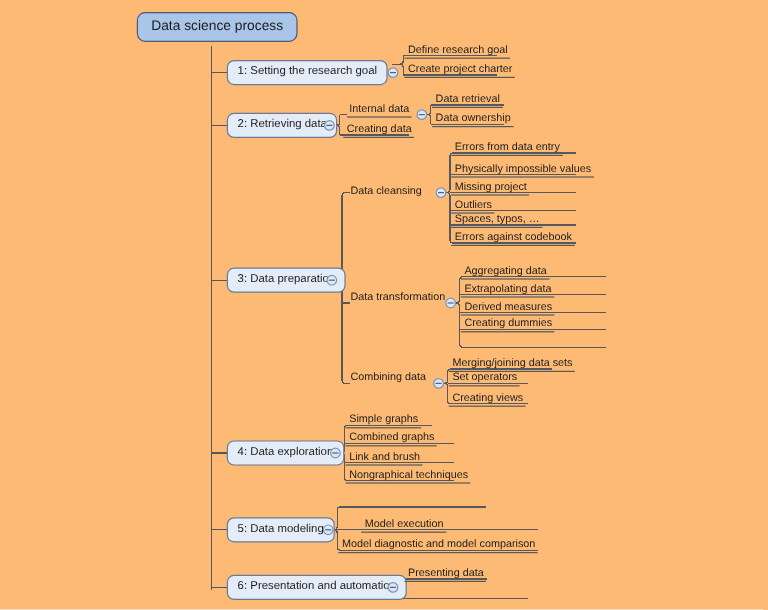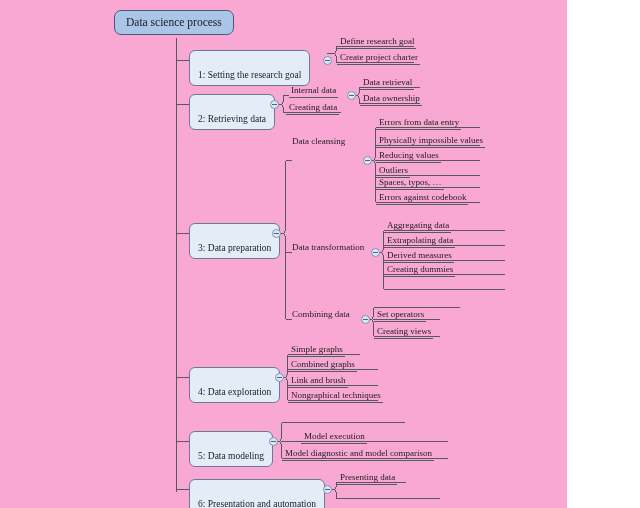--- a/index.html
+++ b/index.html
@@ -2,24 +2,24 @@
 <html><head>
 <meta charset="utf-8">
 <style>
   html, body {
     margin: 0;
     padding: 0;
     background: #ffffff;
   }
   #canvas {
     position: relative;
-    width: 567px;
+    width: 640px;
     height: 508px;
-    background: #f9a8d4;
-    font-family: Liberation Serif, serif;
+    background: #fdba74;
+    font-family: Liberation Sans, sans-serif;
     overflow: hidden;
   }
   #wires {
     position: absolute;
     left: 0; top: 0;
     width: 640px; height: 508px;
     pointer-events: none;
   }
 
   
@@ -39,21 +39,21 @@
     padding: 4px 11px 5px 11px;
     line-height: 14px;
   }
 
   
   .branch {
     background: #e4ecf8;
     border: 1px solid #6a7a96;
     border-radius: 6px;
     font-size: 9.5px;
-    padding: 18px 8px 4px 8px;
+    padding: 3px 8px 4px 8px;
     line-height: 12px;
   }
 
   
   .sub {
     font-size: 9px;
     line-height: 11px;
     border-bottom: 1px solid #55585c;
     padding: 0 2px 1px 2px;
   }
@@ -181,38 +181,39 @@
   <div class="toggle" style="left:270px; top:100px;"></div>
   <div class="node sub" style="left:289px; top:85px;">Internal data</div>
   <div class="toggle" style="left:347px; top:91px;"></div>
   <div class="node leaf" style="left:360px; top:77px;">Data retrieval</div>
   <div class="node leaf" style="left:360px; top:93px;">Data ownership</div>
   <div class="node leaf" style="left:286px; top:102px;">Creating data</div>
 
   <div class="node branch" style="left:189px; top:223px;">3: Data preparation</div>
   <div class="toggle" style="left:272px; top:229px;"></div>
 
-  <div class="node sub noline" style="left:290px; top:136px;text-align:center;">Data cleansing</div>
+  <div class="node sub noline" style="left:290px; top:154px;text-align:center;">Data cleansing</div>
   <div class="toggle" style="left:363px; top:156px;"></div>
   <div class="node leaf" style="left:376px; top:117px;">Errors from data entry</div>
   <div class="node leaf" style="left:376px; top:135px;">Physically impossible values</div>
-  <div class="node leaf" style="left:376px; top:150px;">Reducing values</div>
+  <div class="node leaf" style="left:376px; top:150px;">Missing project</div>
   <div class="node leaf" style="left:376px; top:165px;">Outliers</div>
   <div class="node leaf" style="left:376px; top:177px;">Spaces, typos, …</div>
   <div class="node leaf" style="left:376px; top:192px;">Errors against codebook</div>
 
   <div class="node sub noline" style="left:290px; top:242px;">Data transformation</div>
   <div class="toggle" style="left:371px; top:248px;"></div>
   <div class="node leaf" style="left:384px; top:220px;">Aggregating data</div>
   <div class="node leaf" style="left:384px; top:235px;">Extrapolating data</div>
   <div class="node leaf" style="left:384px; top:250px;">Derived measures</div>
   <div class="node leaf" style="left:384px; top:264px;">Creating dummies</div>
 
   <div class="node sub noline" style="left:290px; top:309px;">Combining data</div>
   <div class="toggle" style="left:361px; top:315px;"></div>
+  <div class="node leaf" style="left:374px; top:297px;">Merging/joining data sets</div>
   <div class="node leaf" style="left:374px; top:309px;">Set operators</div>
   <div class="node leaf" style="left:374px; top:326px;">Creating views</div>
 
   <div class="node branch" style="left:189px; top:367px;">4: Data exploration</div>
   <div class="toggle" style="left:275px; top:373px;"></div>
   <div class="node leaf" style="left:288px; top:344px;">Simple graphs</div>
   <div class="node leaf" style="left:288px; top:359px;">Combined graphs</div>
   <div class="node leaf" style="left:288px; top:375px;">Link and brush</div>
   <div class="node leaf" style="left:288px; top:390px;">Nongraphical techniques</div>
 

